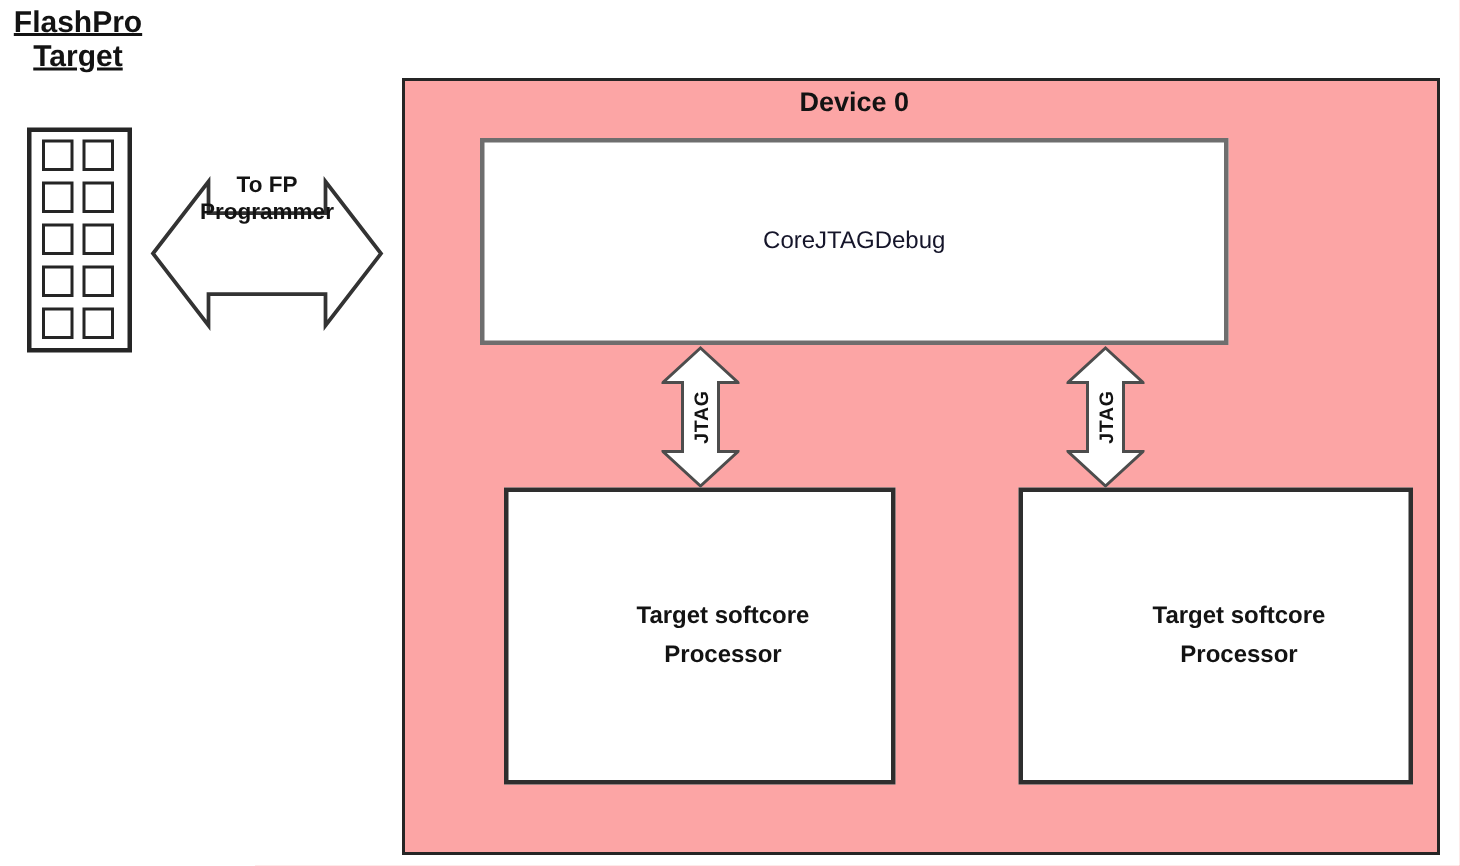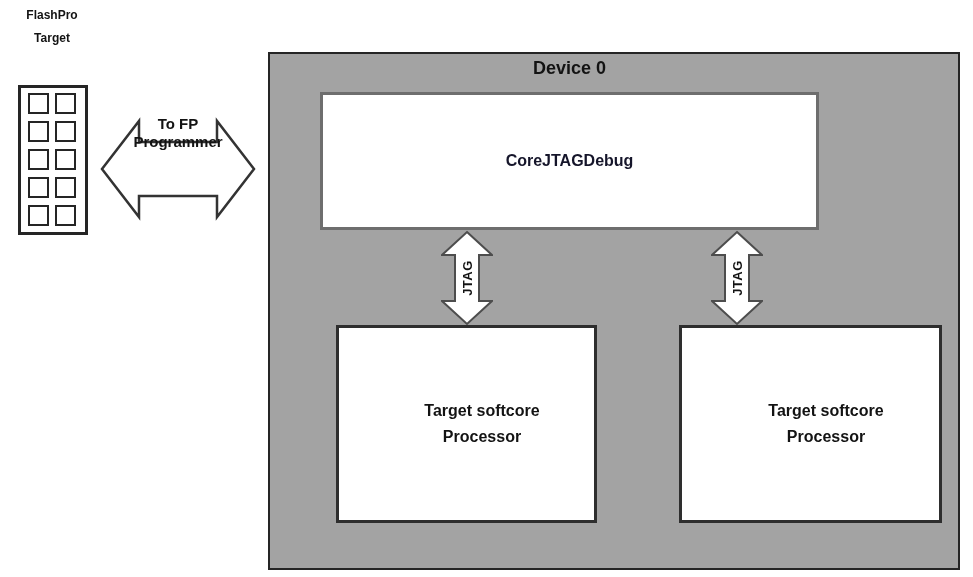--- a/index.html
+++ b/index.html
@@ -21,24 +21,25 @@
     background: #ffffff;
     overflow: hidden;
   }
   
   .flashpro-label {
     position: absolute;
     left: 0; top: 5;
     top: 4px;
     width: 104px;
     text-align: center;
-    font-size: 12px;
+    font-size: 20px;
     font-weight: 700;
     line-height: 23px;
     color: var(--text);
+    text-decoration: underline;
   }
   .flashpro-label span { display: block; }
   
   .connector {
     position: absolute;
     left: 18px; top: 85px;
     width: 70px; height: 150px;
     border: 3px solid var(--line-dark);
     background: #ffffff;
   }
@@ -68,38 +69,38 @@
     font-size: 15px; font-weight: 700; line-height: 18px;
     color: var(--text);
     text-align: center;
   }
   
   .device-box {
     position: absolute;
     left: 268px; top: 52px;
     width: 692px; height: 518px;
     border: 2px solid var(--line-dark);
-    background: #a3a3a3;
+    background: #fca5a5;
   }
   .device-title {
     position: absolute;
     left: 50px; top: 4px;
     width: 499px;
     text-align: center;
     font-size: 18px; font-weight: 700;
     color: var(--text);
   }
   .core-box {
     position: absolute;
     left: 50px; top: 38px;
     width: 499px; height: 138px;
     border: 3px solid var(--line-gray);
     background: #ffffff;
     display: flex; align-items: center; justify-content: center;
-    font-size: 16px; font-weight: 700;
+    font-size: 16px; font-weight: 400;
     color: #15152a;
   }
   
   .jtag-arrow {
     position: absolute;
     width: 52px; height: 96px;
     top: 176px;
   }
   .jtag-left  { left: 171px; }
   .jtag-right { left: 441px; }

